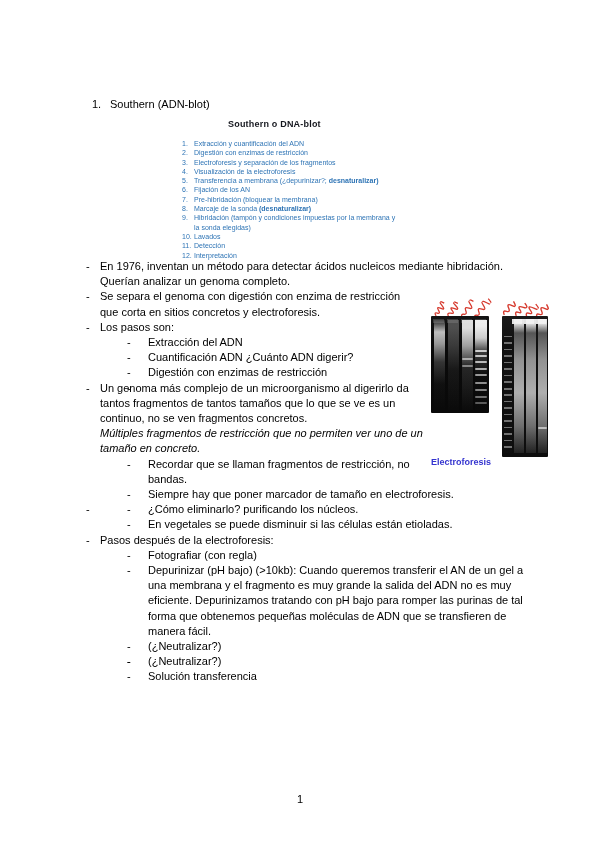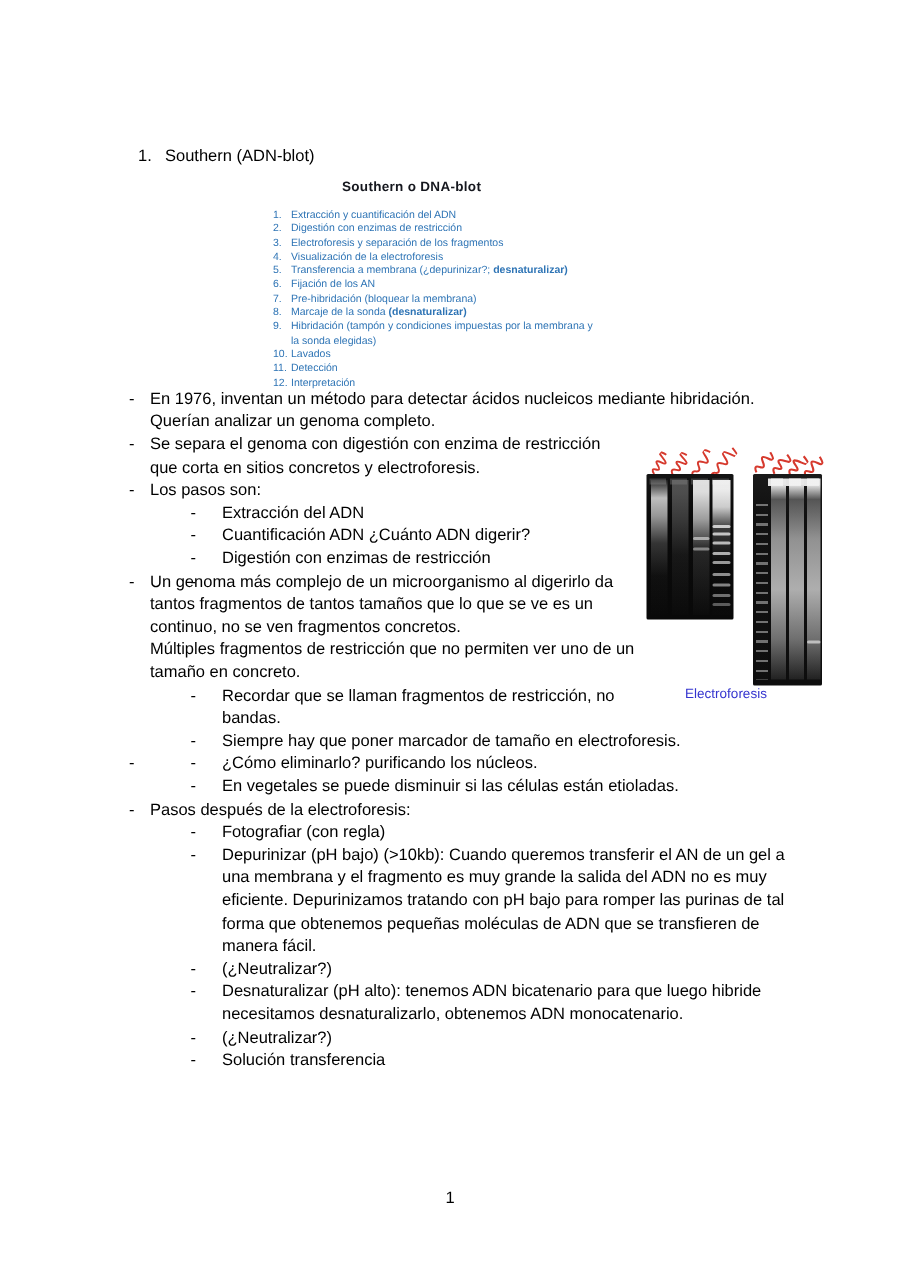--- a/index.html
+++ b/index.html
@@ -29,21 +29,21 @@
   .step .txt b { font-weight:bold; }
 
   
   .notes { position:absolute; left:70px; top:259px; width:459px; font-size:11px; line-height:15.2px; }
   .li { position:relative; box-sizing:border-box; }
   .l1  { padding-left:30px; }
   .l1 > .dash { position:absolute; left:16px; }
   .l1c { padding-left:30px; }
   .l2  { padding-left:78px; }
   .l2 > .dash { position:absolute; left:57px; }
-  .w342 { width:342px; } .w352 { width:352px; } .w360 { width:360px; } .w380 { width:380px; }
+  .w342 { width:342px; } .w352 { width:352px; } .w360 { width:360px;font-style:italic; } .w380 { width:380px; }
 
   
   .figure { position:absolute; left:431px; top:290px; width:118px; height:182px; }
   .gel { position:absolute; border-radius:1px; }
   .gel-left  { left:0;  top:26px; width:58px; height:97px;  background:linear-gradient(180deg,#141414,#0a0a0a 30%,#090909); }
   .gel-right { left:71px; top:26px; width:46px; height:141px; background:linear-gradient(180deg,#1a1a1a,#101010 20%,#0d0d0d); }
   .gel .wellrow { position:absolute; top:3px; height:4px; }
   .gel-left  .wellrow { left:2px; right:2px; background:repeating-linear-gradient(90deg,#3c3c3c 0 11px,transparent 11px 14px); }
   .gel-right .wellrow { left:10px; right:1px; height:5px; background:repeating-linear-gradient(90deg,rgba(238,238,238,.95) 0 10px,transparent 10px 12px); }
   .lane { position:absolute; top:4px; bottom:3px; width:11px; }
@@ -60,22 +60,22 @@
     top:3px; bottom:4px;
     background:linear-gradient(180deg,rgba(242,242,242,.95) 0 4px,rgba(150,150,150,.5) 14px,rgba(195,195,195,.72) 30%,rgba(214,214,214,.8) 55%,rgba(175,175,175,.6) 80%,rgba(95,95,95,.25) 100%);
   }
 
   
   .scribble { position:absolute; color:#d63a2e; transform:rotate(-50deg); transform-origin:left bottom; }
   .scribble svg { display:block; }
   .sc-r { transform:rotate(-45deg); }
 
   .fig-caption {
-    position:absolute; left:0; right:12px; top:167px; text-align:center;
-    font-size:9px; font-weight:normal; color:#3434cf;
+    position:absolute; left:0; right:12px; top:167px; 
+    font-size:9px; font-weight:bold; color:#3434cf;
   }
 
   .pageno { position:absolute; left:0; right:0; top:793px; text-align:center; font-size:11px; }
 </style>
 </head>
 <body>
 
 <div class="page">
 
 
@@ -149,21 +149,21 @@
     <div class="li l1c w360"><span>Múltiples fragmentos de restricción que no permiten ver uno de un tamaño en concreto.</span></div>
     <div class="li l2 w380"><span class="dash">-</span><span>Recordar que se llaman fragmentos de restricción, no bandas.</span></div>
     <div class="li l2"><span class="dash">-</span><span>Siempre hay que poner marcador de tamaño en electroforesis.</span></div>
     <div class="li l1"><span class="dash">-</span></div>
     <div class="li l2"><span class="dash">-</span><span>¿Cómo eliminarlo? purificando los núcleos.</span></div>
     <div class="li l2"><span class="dash">-</span><span>En vegetales se puede disminuir si las células están etioladas.</span></div>
     <div class="li l1"><span class="dash">-</span><span>Pasos después de la electroforesis:</span></div>
     <div class="li l2"><span class="dash">-</span><span>Fotografiar (con regla)</span></div>
     <div class="li l2"><span class="dash">-</span><span>Depurinizar (pH bajo) (&gt;10kb): Cuando queremos transferir el AN de un gel a una membrana y el fragmento es muy grande la salida del ADN no es muy eficiente. Depurinizamos tratando con pH bajo para romper las purinas de tal forma que obtenemos pequeñas moléculas de ADN que se transfieren de manera fácil.</span></div>
     <div class="li l2"><span class="dash">-</span><span>(¿Neutralizar?)</span></div>
-    <div class="li l2"><span class="dash">-</span><span>Desnaturalizar (pH alto): tenemos ADN bicatenario para que luego hibride necesitamos desnaturalizarlo, obtenemos ADN monocatenario.</span></div>
+    <div class="li l2"><span class="dash">-</span></div>
     <div class="li l2"><span class="dash">-</span><span>(¿Neutralizar?)</span></div>
     <div class="li l2"><span class="dash">-</span><span>Solución transferencia</span></div>
   </div>
 
   <div class="figure">
 
     <span class="scribble" style="left:6px;top:20px">
         <svg width="18" height="8" viewBox="0 0 18 8">
           <path d="M1 6 Q2.5 1.5 4 5 T7 4 T10 5 T13 3 T16 4" stroke="currentColor" fill="none" stroke-width="1.3"></path>
         </svg>

